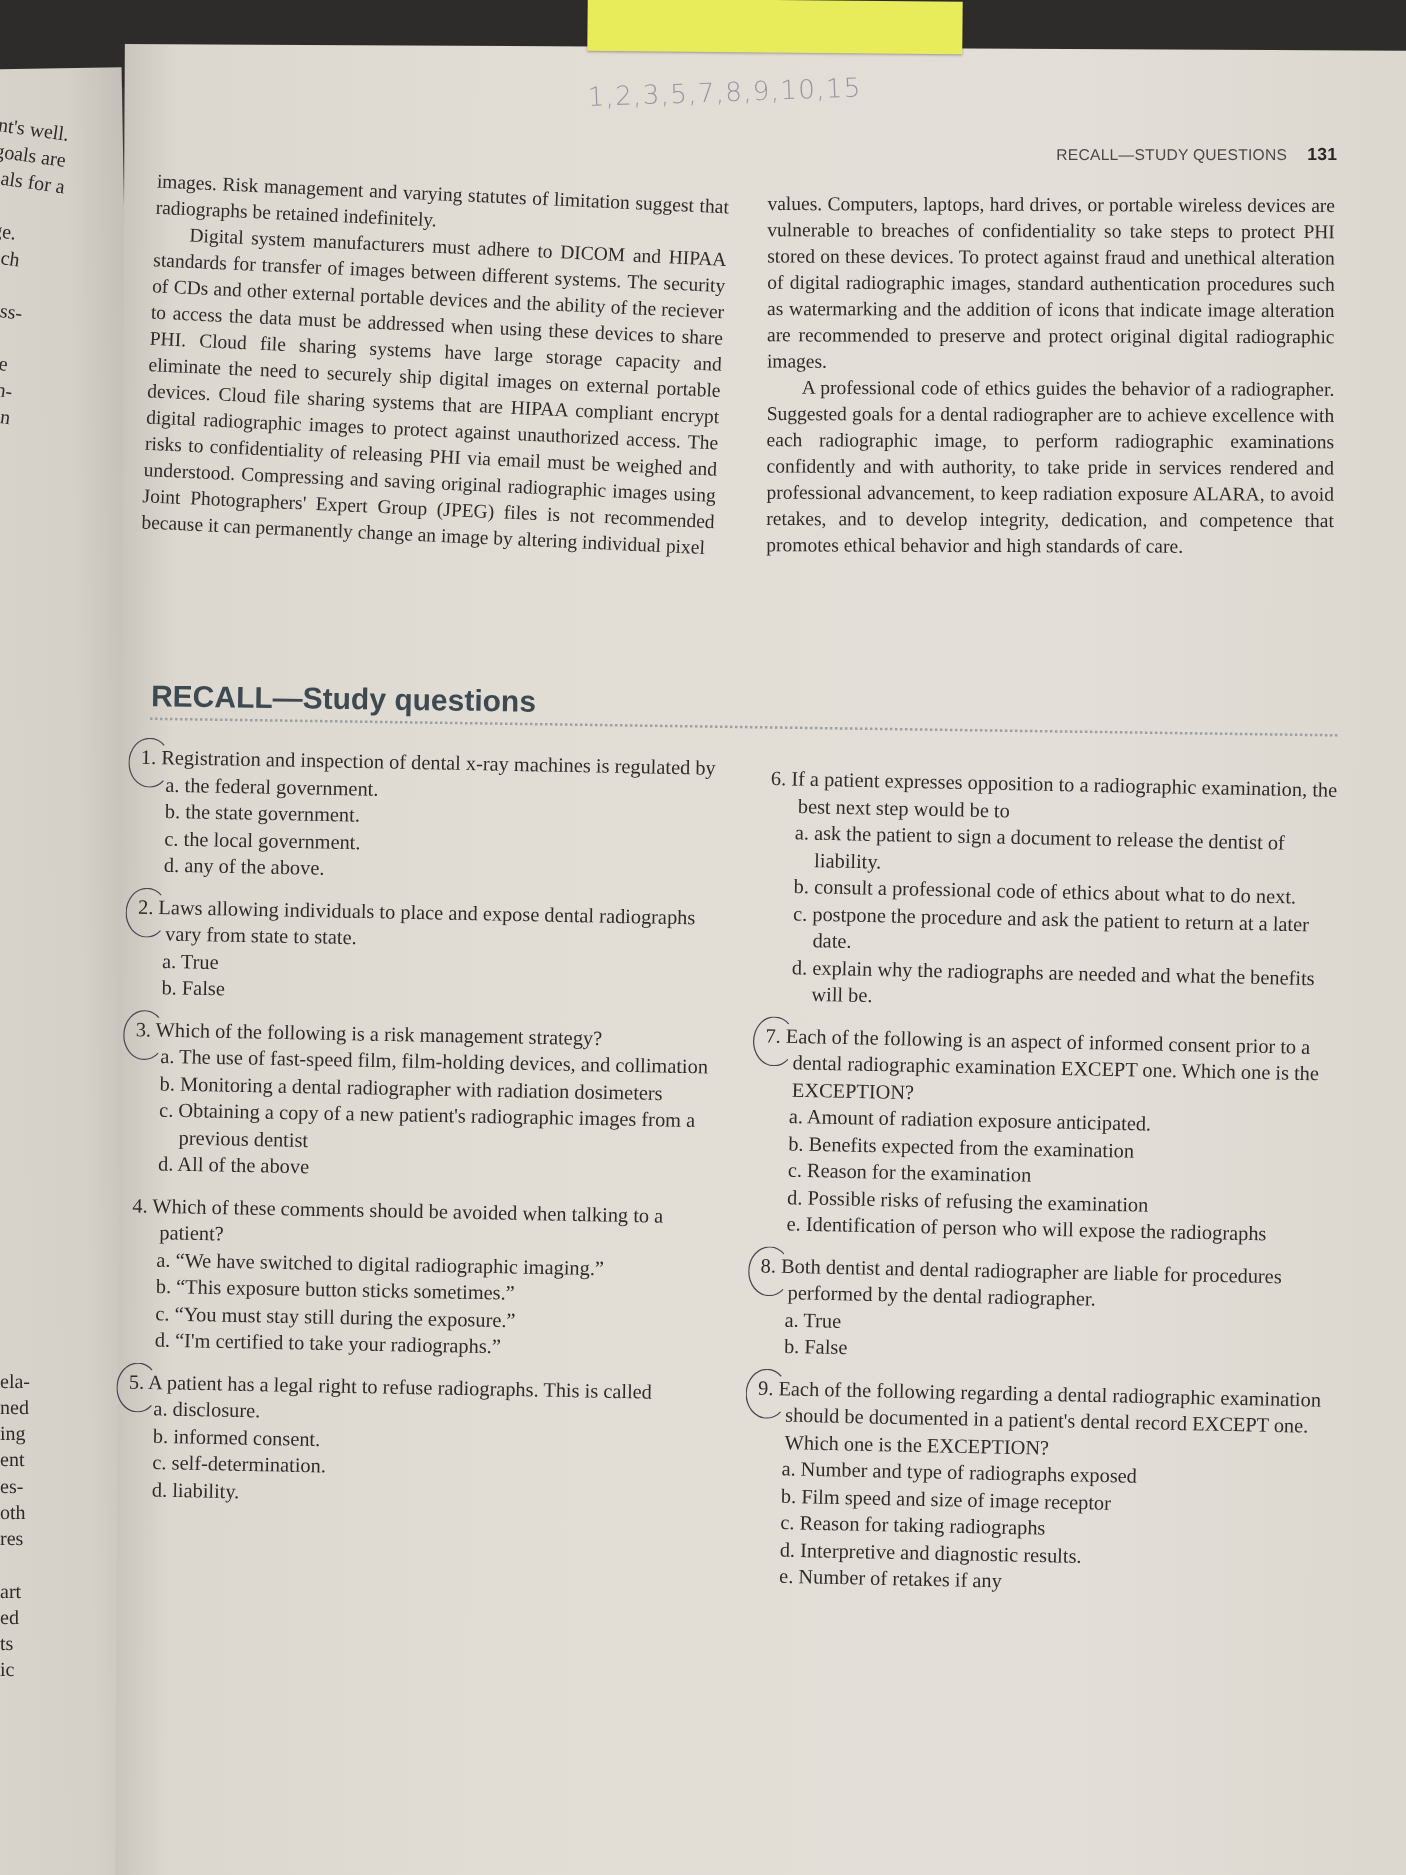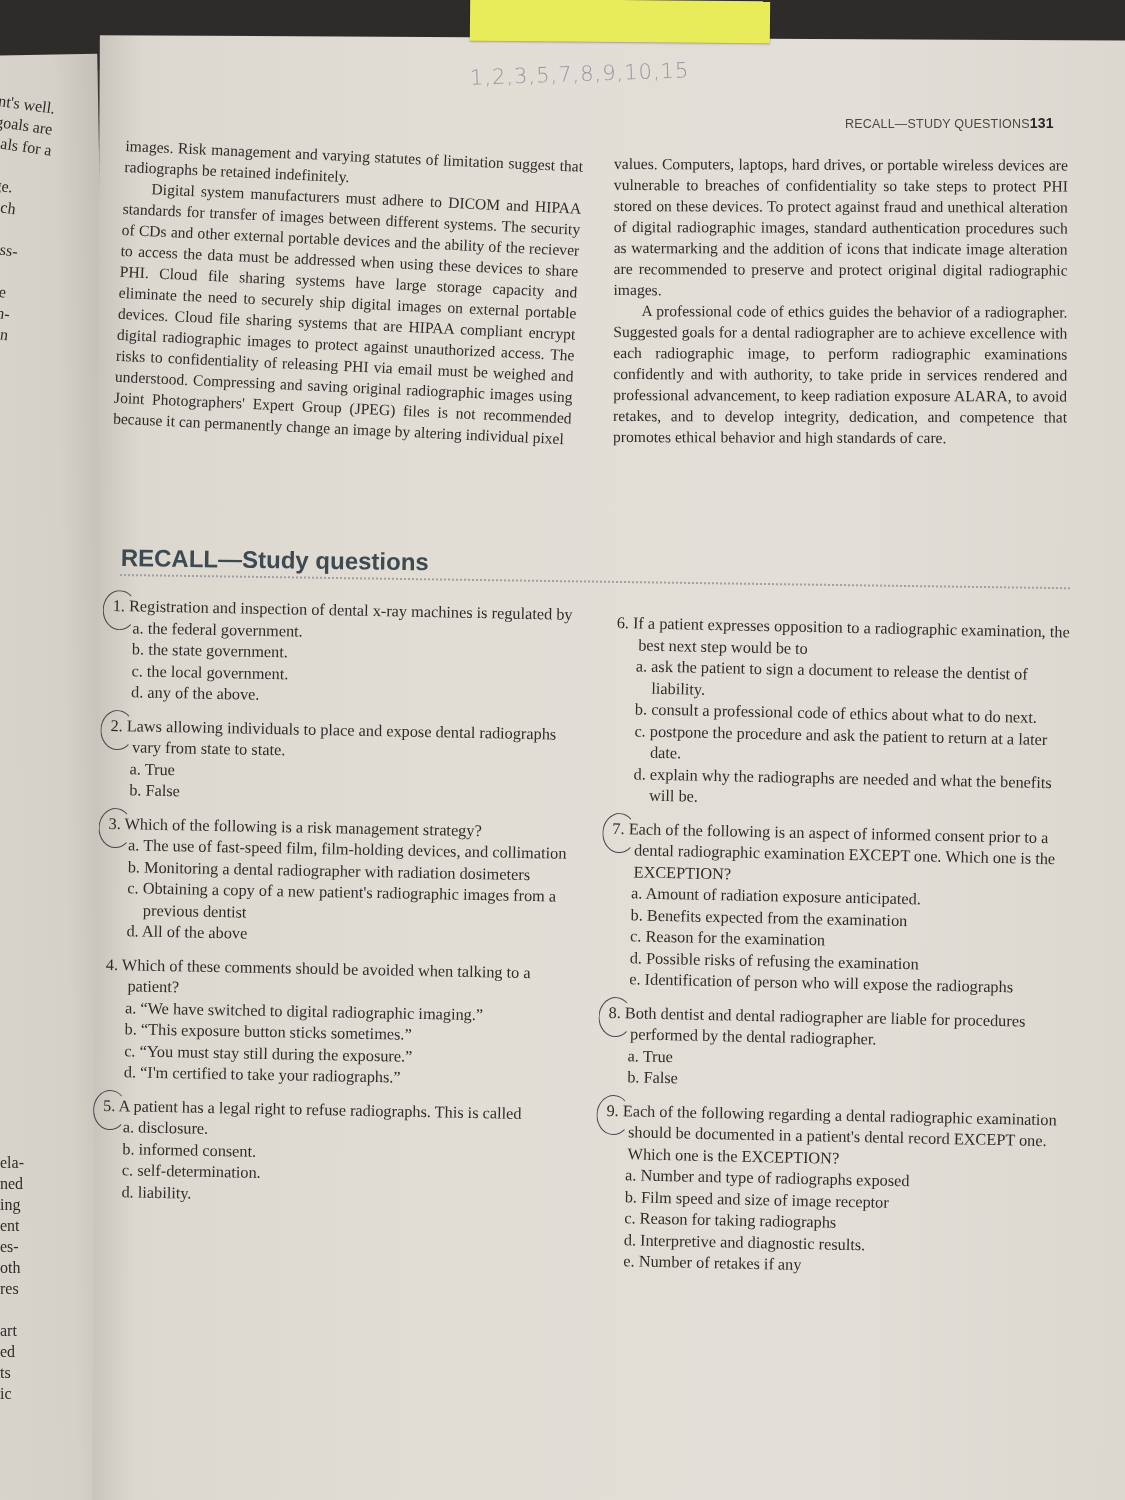--- a/index.html
+++ b/index.html
@@ -28,21 +28,21 @@
   .handwriting {
     position:absolute; left:470px; top:62px;
     font-family:"DejaVu Sans", sans-serif; font-size:21px; color:#9a95a0;
     letter-spacing:1px; transform:rotate(-2deg); font-weight:300;
   }
   .running-head {
     position:absolute; left:845px; top:115px;
     font-family:"Liberation Sans", sans-serif; font-size:12.5px; color:#4a4846;
     letter-spacing:0.2px;
   }
-  .running-head .num { font-weight:bold; font-size:14px; margin-left:0; color:#2a2826; }
+  .running-head .num { font-weight:bold; font-size:14px; margin-left:16px; color:#2a2826; }
 
   .body-col {
     position:absolute; font-size:15.6px; line-height:21px; text-align:justify; color:#2e2c2a;
   }
   .col-left { left:126px; top:135px; width:458px; transform:rotate(2.6deg); transform-origin:left top; }
   .col-right { left:614px; top:153px; width:454px; transform:rotate(0.2deg); transform-origin:left top; }
   .body-col p { margin:0; text-indent:0; }
   .body-col p.indent { text-indent:28px; }
 
   .section-title {
@@ -110,21 +110,21 @@
 If a
 cep-
 
 e
 
 at
 
 
 
 ut</div>
-<div class="margin-frag" id="margin-lower" style="left:0px;top:1152px;">ela-
+<div class="margin-frag" id="margin-lower" style="left:0px;top:1095px;">ela-
 ned
 ing
 ent
 es-
 oth
 res
 
 art
 ed
 ts

